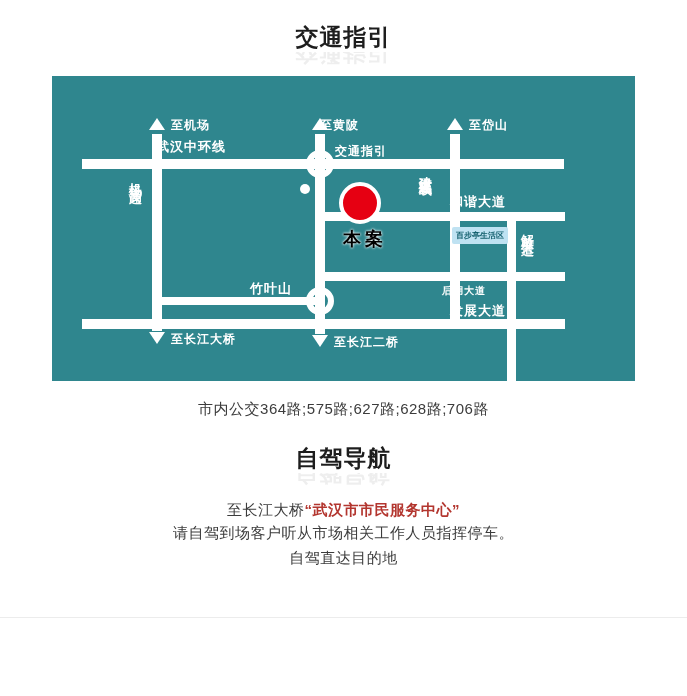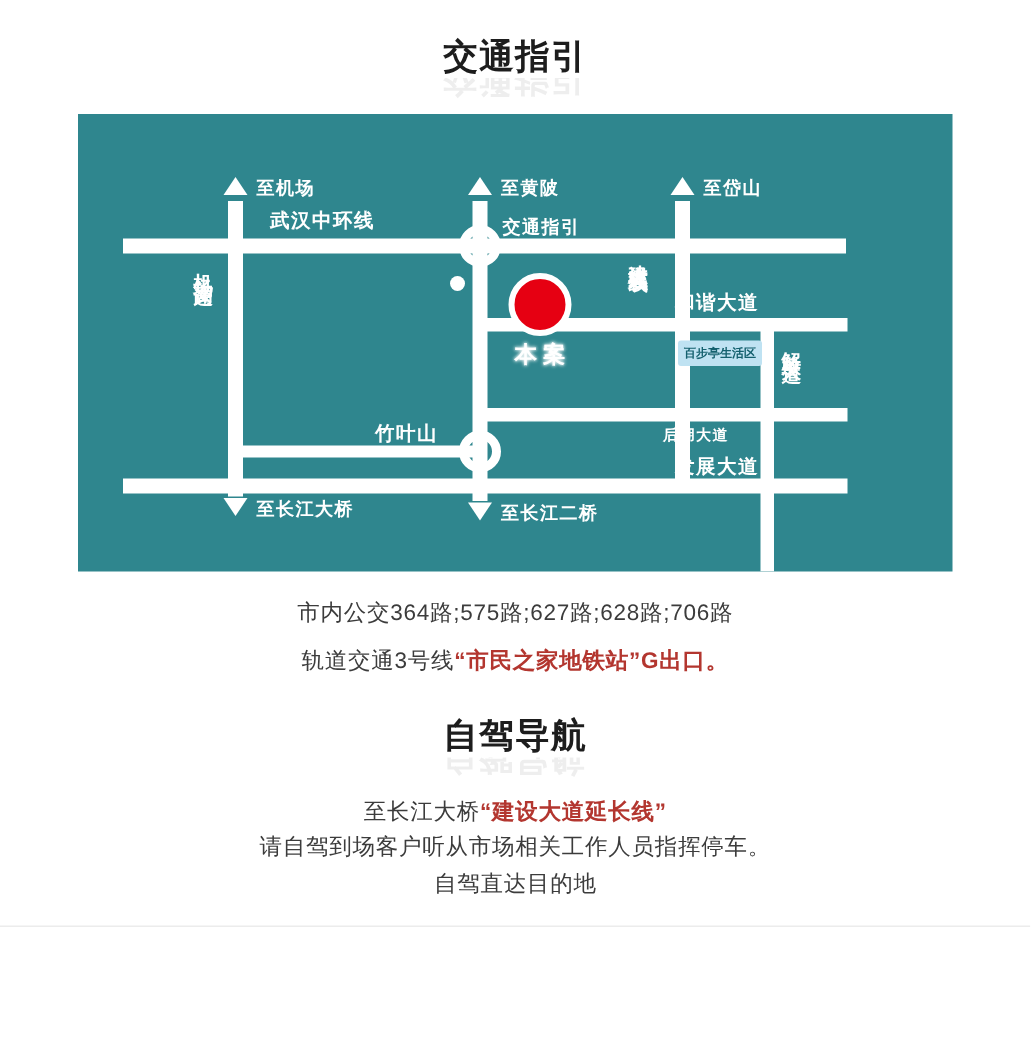--- a/index.html
+++ b/index.html
@@ -37,21 +37,21 @@
   .ring{
     position:absolute;width:16px;height:16px;border:6px solid #ffffff;border-radius:50%;
     background:transparent;
   }
   .dot{position:absolute;width:10px;height:10px;border-radius:50%;background:#ffffff;}
   .site-marker{
     position:absolute;left:287px;top:106px;width:34px;height:34px;
     background:#e60012;border:4px solid #ffffff;border-radius:50%;
   }
   .site-label{
-    position:absolute;left:291px;top:151px;color:#ffffff;font-weight:bold;font-size:15px;
+    position:absolute;left:291px;top:151px;color:#000000;font-weight:bold;font-size:18px;
     letter-spacing:4px;text-shadow:0 0 3px rgba(255,255,255,.95),0 0 2px rgba(255,255,255,.9);
     white-space:nowrap;
     text-align:center;
   }
   .bluebox{
     position:absolute;background:#bfe2f2;color:#14606e;display:flex;align-items:center;
     justify-content:center;text-align:center;line-height:1.15;border-radius:2px;
     font-weight:bold;
   }
   .bb-big{left:162px;top:106px;width:98px;height:25px;font-size:9px;}
@@ -93,42 +93,41 @@
     <div class="site-marker"></div>
     <div class="site-label">本案</div>
 
     <div class="arrow up" style="left:97px;top:42px"></div>
     <div class="arrow up" style="left:260px;top:42px"></div>
     <div class="arrow up" style="left:395px;top:42px"></div>
     <div class="arrow down" style="left:97px;top:256px"></div>
     <div class="arrow down" style="left:260px;top:259px"></div>
 
     <div class="mlabel" style="left:119px;top:42px">至机场</div>
-    <div class="mlabel" style="left:282px;top:42px">至黄陂</div>
+    <div class="mlabel" style="left:268px;top:42px">至黄陂</div>
     <div class="mlabel" style="left:417px;top:42px">至岱山</div>
-    <div class="mlabel big" style="left:128px;top:64px">武汉中环线</div>
+    <div class="mlabel big" style="left:104px;top:64px">武汉中环线</div>
     <div class="mlabel" style="left:283px;top:68px">交通指引</div>
     <div class="mlabel big" style="left:398px;top:119px">和谐大道</div>
     <div class="mlabel big" style="left:390px;top:208px;font-size:10px">后湖大道</div>
     <div class="mlabel big" style="left:198px;top:206px">竹叶山</div>
     <div class="mlabel big" style="left:398px;top:228px">发展大道</div>
     <div class="mlabel" style="left:119px;top:256px">至长江大桥</div>
     <div class="mlabel" style="left:282px;top:259px">至长江二桥</div>
 
     <div class="vlabel" style="left:76px;top:96px">机场高速</div>
     <div class="vlabel" style="left:366px;top:90px;letter-spacing:1px">建设大道延长线</div>
     <div class="vlabel" style="left:468px;top:148px">解放大道</div>
 
     <div class="bluebox bb-small">百步亭生活区</div>
   </div>
 
   <div class="body-line bus">市内公交364路;575路;627路;628路;706路</div>
-  <div class="body-line metro"><span>轨道交通3号线</span><span class="red">“市民之家地铁站”G出口。</span></div>
 
   <div class="section-title t2">自驾导航</div>
   <div class="section-title reflection" aria-hidden="true">自驾导航</div>
 
-  <div class="body-line nav"><span>至长江大桥</span><span class="red">“建设大道延长线”</span></div>
+  <div class="body-line nav"><span>至长江大桥</span><span class="red">“武汉市市民服务中心”</span></div>
   <div class="body-line drive3">请自驾到场客户听从市场相关工作人员指挥停车。</div>
   <div class="body-line drive2">自驾直达目的地</div>
 
   <div class="bottom-rule"></div>
 </div>
 
 </body></html>

